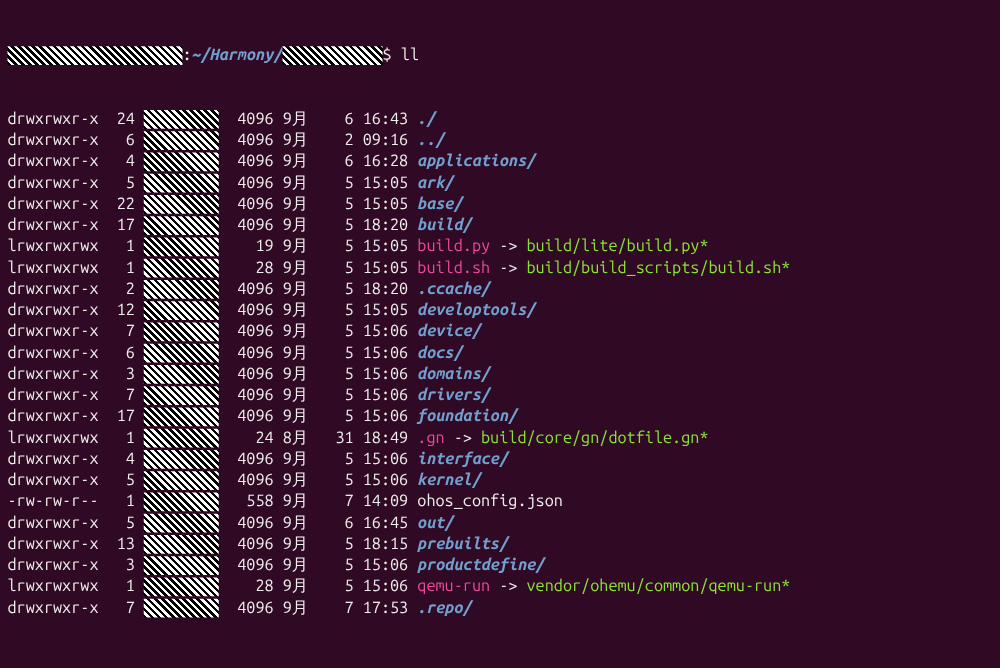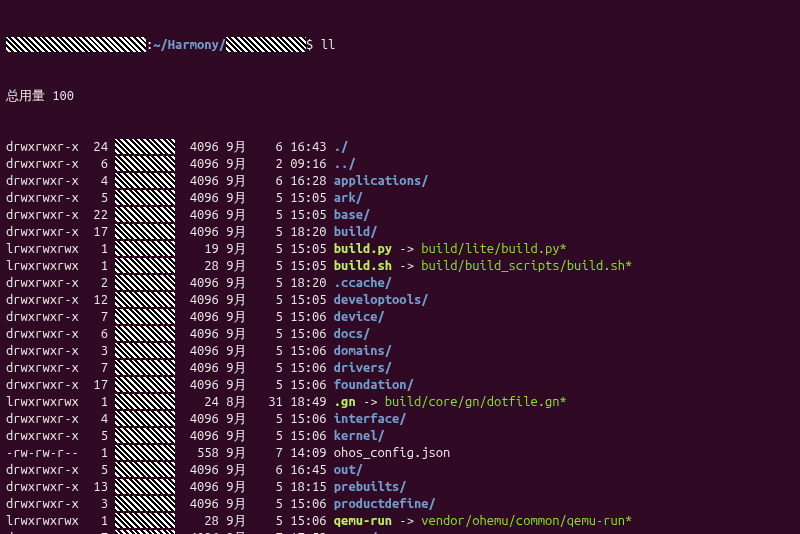--- a/index.html
+++ b/index.html
@@ -1,24 +1,23 @@
 <!DOCTYPE html>
 <html><head>
 <meta charset="utf-8">
 <style>
   html,body{margin:0;padding:0;background:#300a24;color:#eeeeec;font-family:"Ubuntu Mono","DejaVu Sans Mono",Consolas,monospace;font-size:13px;line-height:17px;}
   .terminal{padding:2px 6px;white-space:pre;width:800px;height:534px;box-sizing:border-box;overflow:hidden;}
   .row{height:17px;}
   .green{color:#8ae234;font-weight:normal;}
-  .blue{color:#729fcf;font-weight:bold;}
-  .cyan{color:#bef264;font-weight:bold;}
+  .blue{color:#729fcf;font-weight:bold;font-style:italic;}
+  .cyan{color:#ec4899;font-weight:normal;}
   .white{color:#eeeeec;}
   .dollar{color:#eeeeec;}
   .censor{display:inline-block;vertical-align:text-top;height:15px;background:repeating-linear-gradient(45deg,#000 0 2px,#fff 2px 4px);}
 </style>
 </head>
 <body>
 
 <div class="terminal">
   <div class="row"><span class="green"><span class="censor" style="width:140px"></span></span><span class="white">:</span><span class="blue">~/Harmony/</span><span class="blue"><span class="censor" style="width:80px"></span></span><span class="dollar">$</span> <span class="white">ll</span></div>
-  <div class="row"><span>总用量</span> <span>100</span></div>
   <div id="listing"><div class="row"><span>drwxrwxr-x </span><span> 24 </span><span class="censor" style="width: 60px;"></span><span>  4096 </span><span>9月</span><span>    6 </span><span>16:43 </span><span class="blue">./</span></div><div class="row"><span>drwxrwxr-x </span><span>  6 </span><span class="censor" style="width: 60px;"></span><span>  4096 </span><span>9月</span><span>    2 </span><span>09:16 </span><span class="blue">../</span></div><div class="row"><span>drwxrwxr-x </span><span>  4 </span><span class="censor" style="width: 60px;"></span><span>  4096 </span><span>9月</span><span>    6 </span><span>16:28 </span><span class="blue">applications/</span></div><div class="row"><span>drwxrwxr-x </span><span>  5 </span><span class="censor" style="width: 60px;"></span><span>  4096 </span><span>9月</span><span>    5 </span><span>15:05 </span><span class="blue">ark/</span></div><div class="row"><span>drwxrwxr-x </span><span> 22 </span><span class="censor" style="width: 60px;"></span><span>  4096 </span><span>9月</span><span>    5 </span><span>15:05 </span><span class="blue">base/</span></div><div class="row"><span>drwxrwxr-x </span><span> 17 </span><span class="censor" style="width: 60px;"></span><span>  4096 </span><span>9月</span><span>    5 </span><span>18:20 </span><span class="blue">build/</span></div><div class="row"><span>lrwxrwxrwx </span><span>  1 </span><span class="censor" style="width: 60px;"></span><span>    19 </span><span>9月</span><span>    5 </span><span>15:05 </span><span class="cyan">build.py</span><span> -&gt; </span><span class="green">build/lite/build.py*</span></div><div class="row"><span>lrwxrwxrwx </span><span>  1 </span><span class="censor" style="width: 60px;"></span><span>    28 </span><span>9月</span><span>    5 </span><span>15:05 </span><span class="cyan">build.sh</span><span> -&gt; </span><span class="green">build/build_scripts/build.sh*</span></div><div class="row"><span>drwxrwxr-x </span><span>  2 </span><span class="censor" style="width: 60px;"></span><span>  4096 </span><span>9月</span><span>    5 </span><span>18:20 </span><span class="blue">.ccache/</span></div><div class="row"><span>drwxrwxr-x </span><span> 12 </span><span class="censor" style="width: 60px;"></span><span>  4096 </span><span>9月</span><span>    5 </span><span>15:05 </span><span class="blue">developtools/</span></div><div class="row"><span>drwxrwxr-x </span><span>  7 </span><span class="censor" style="width: 60px;"></span><span>  4096 </span><span>9月</span><span>    5 </span><span>15:06 </span><span class="blue">device/</span></div><div class="row"><span>drwxrwxr-x </span><span>  6 </span><span class="censor" style="width: 60px;"></span><span>  4096 </span><span>9月</span><span>    5 </span><span>15:06 </span><span class="blue">docs/</span></div><div class="row"><span>drwxrwxr-x </span><span>  3 </span><span class="censor" style="width: 60px;"></span><span>  4096 </span><span>9月</span><span>    5 </span><span>15:06 </span><span class="blue">domains/</span></div><div class="row"><span>drwxrwxr-x </span><span>  7 </span><span class="censor" style="width: 60px;"></span><span>  4096 </span><span>9月</span><span>    5 </span><span>15:06 </span><span class="blue">drivers/</span></div><div class="row"><span>drwxrwxr-x </span><span> 17 </span><span class="censor" style="width: 60px;"></span><span>  4096 </span><span>9月</span><span>    5 </span><span>15:06 </span><span class="blue">foundation/</span></div><div class="row"><span>lrwxrwxrwx </span><span>  1 </span><span class="censor" style="width: 60px;"></span><span>    24 </span><span>8月</span><span>   31 </span><span>18:49 </span><span class="cyan">.gn</span><span> -&gt; </span><span class="green">build/core/gn/dotfile.gn*</span></div><div class="row"><span>drwxrwxr-x </span><span>  4 </span><span class="censor" style="width: 60px;"></span><span>  4096 </span><span>9月</span><span>    5 </span><span>15:06 </span><span class="blue">interface/</span></div><div class="row"><span>drwxrwxr-x </span><span>  5 </span><span class="censor" style="width: 60px;"></span><span>  4096 </span><span>9月</span><span>    5 </span><span>15:06 </span><span class="blue">kernel/</span></div><div class="row"><span>-rw-rw-r-- </span><span>  1 </span><span class="censor" style="width: 60px;"></span><span>   558 </span><span>9月</span><span>    7 </span><span>14:09 </span><span class="white">ohos_config.json</span></div><div class="row"><span>drwxrwxr-x </span><span>  5 </span><span class="censor" style="width: 60px;"></span><span>  4096 </span><span>9月</span><span>    6 </span><span>16:45 </span><span class="blue">out/</span></div><div class="row"><span>drwxrwxr-x </span><span> 13 </span><span class="censor" style="width: 60px;"></span><span>  4096 </span><span>9月</span><span>    5 </span><span>18:15 </span><span class="blue">prebuilts/</span></div><div class="row"><span>drwxrwxr-x </span><span>  3 </span><span class="censor" style="width: 60px;"></span><span>  4096 </span><span>9月</span><span>    5 </span><span>15:06 </span><span class="blue">productdefine/</span></div><div class="row"><span>lrwxrwxrwx </span><span>  1 </span><span class="censor" style="width: 60px;"></span><span>    28 </span><span>9月</span><span>    5 </span><span>15:06 </span><span class="cyan">qemu-run</span><span> -&gt; </span><span class="green">vendor/ohemu/common/qemu-run*</span></div><div class="row"><span>drwxrwxr-x </span><span>  7 </span><span class="censor" style="width: 60px;"></span><span>  4096 </span><span>9月</span><span>    7 </span><span>17:53 </span><span class="blue">.repo/</span></div></div>
 </div>
 
 </body></html>

